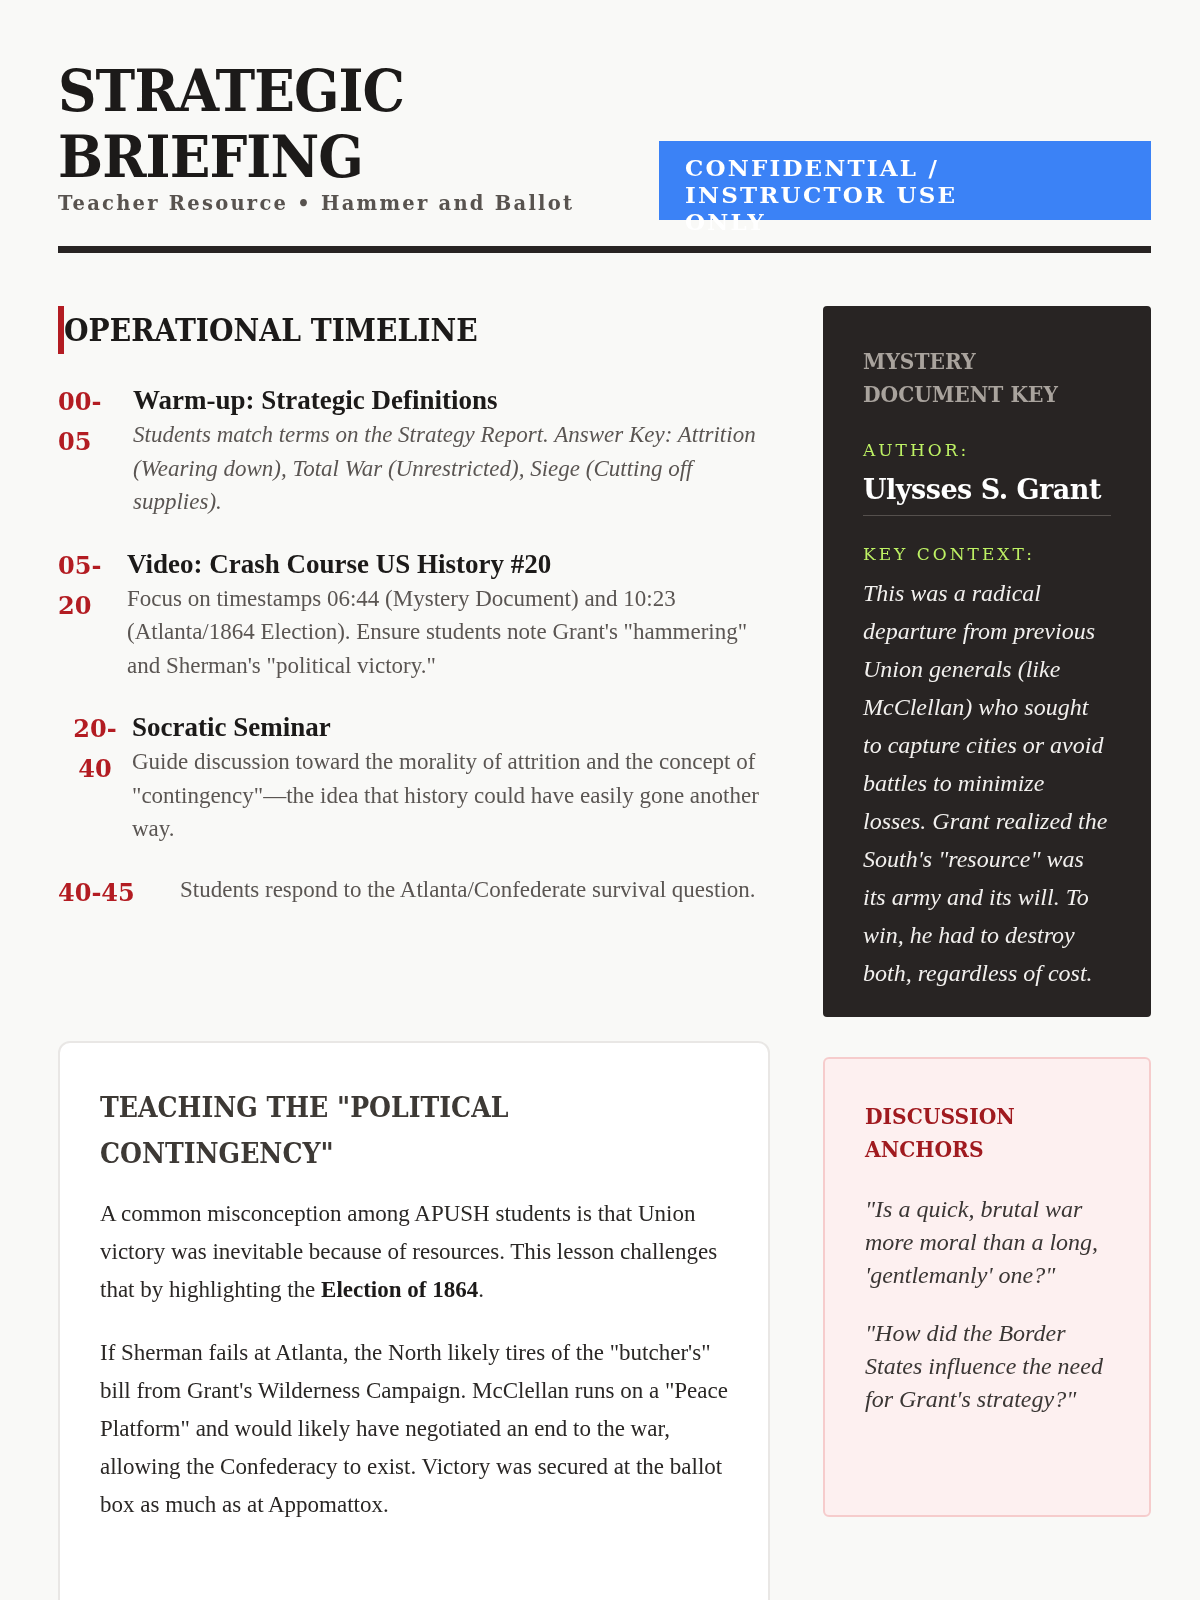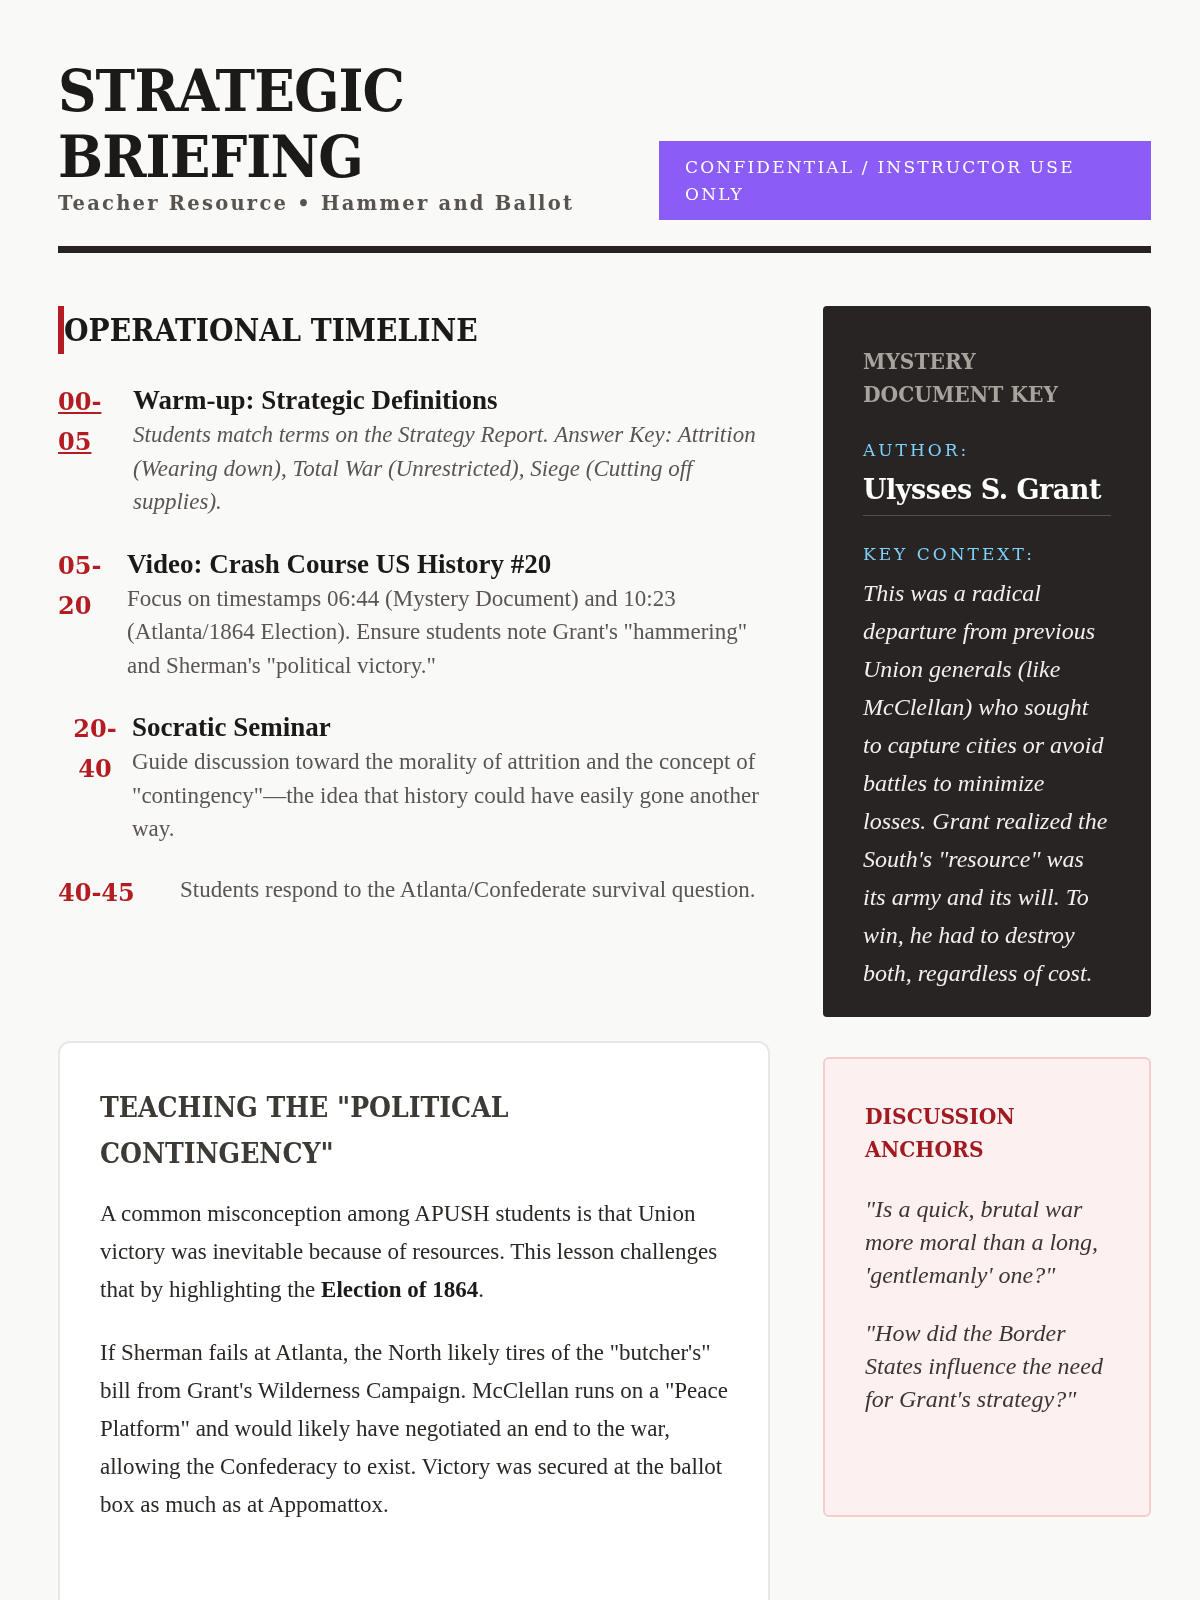--- a/index.html
+++ b/index.html
@@ -22,23 +22,23 @@
     transform: scaleX(0.92); transform-origin: left top;
   }
   .subtitle {
     position: absolute; left: 0; top: 190px;
     font-family: "DejaVu Serif", serif; font-weight: bold;
     font-size: 21px; letter-spacing: 2.4px; color: #58534f;
     transform: scaleX(0.93); transform-origin: left top; white-space: nowrap;
   }
   .confidential {
     position: absolute; left: 601px; top: 141px; width: 492px; height: 79px;
-    background: #8b5cf6; color: #fff;
-    font-family: "DejaVu Serif", serif; font-weight: normal;
-    font-size: 17px; letter-spacing: 2.2px; line-height: 27px;
+    background: #3b82f6; color: #fff;
+    font-family: "DejaVu Serif", serif; font-weight: bold;
+    font-size: 23px; letter-spacing: 2.2px; line-height: 27px;
     padding: 13px 26px;
   }
   .header-rule {
     position: absolute; left: 0; top: 246px; width: 1093px; height: 7px; background: #282423;
   }
 
   
   .left { position: absolute; left: 0; top: 306px; width: 712px; }
   .section-title {
     position: relative; height: 48px;
@@ -48,21 +48,21 @@
     transform-origin: left; 
   }
   .section-title span { display: inline-block; transform: scaleX(0.88); transform-origin: left; white-space: nowrap; }
 
   .timeline { margin-top: 28px; }
   .tl-item { display: flex; margin-bottom: 27px; }
   .tl-time {
     color: #b31c22; font-family: "DejaVu Serif", serif; font-weight: bold;
     font-size: 24px; line-height: 40px; flex: none;
   }
-  .tl-time.w2 { width: 75px; text-decoration: underline; }
+  .tl-time.w2 { width: 75px; }
   .tl-time.w1 { width: 69px; }
   .tl-time.w3 { width: 74px; text-align: center; }
   .tl-time.w4 { width: 122px; white-space: nowrap; }
   .tl-body { flex: 1; }
   .tl-head {
     font-family: "Liberation Serif", serif; font-weight: bold;
     font-size: 27px; line-height: 36px; color: #1c1a19;
   }
   .tl-desc {
     font-family: "Liberation Serif", serif; font-size: 23px; line-height: 33.5px;
@@ -93,21 +93,21 @@
     background: #282423; border-radius: 4px; width: 328px; height: 711px;
     padding: 38px 40px;
   }
   .key-title {
     font-family: "DejaVu Serif", serif; font-weight: bold;
     font-size: 23px; line-height: 33px; color: #a9a39d;
   }
   .key-title span { display:inline-block; transform: scaleX(0.88); transform-origin:left; white-space: nowrap; }
   .key-label {
     font-family: "DejaVu Serif", serif; font-size: 17px; letter-spacing: 3px;
-    color: #7dd3fc; margin-top: 30px;
+    color: #bef264; margin-top: 30px;
   }
   .key-author {
     font-family: "DejaVu Serif", serif; font-weight: bold; font-size: 27px; color: #fff;
     margin-top: 14px; padding-bottom: 10px; border-bottom: 1px solid #55504d;
     letter-spacing: -0.5px;
   }
   .key-label.ctx { margin-top: 28px; }
   .key-ctx {
     font-family: "Liberation Serif", serif; font-style: italic; font-size: 24px;
     line-height: 38px; color: #f2f0ee; margin-top: 10px;

